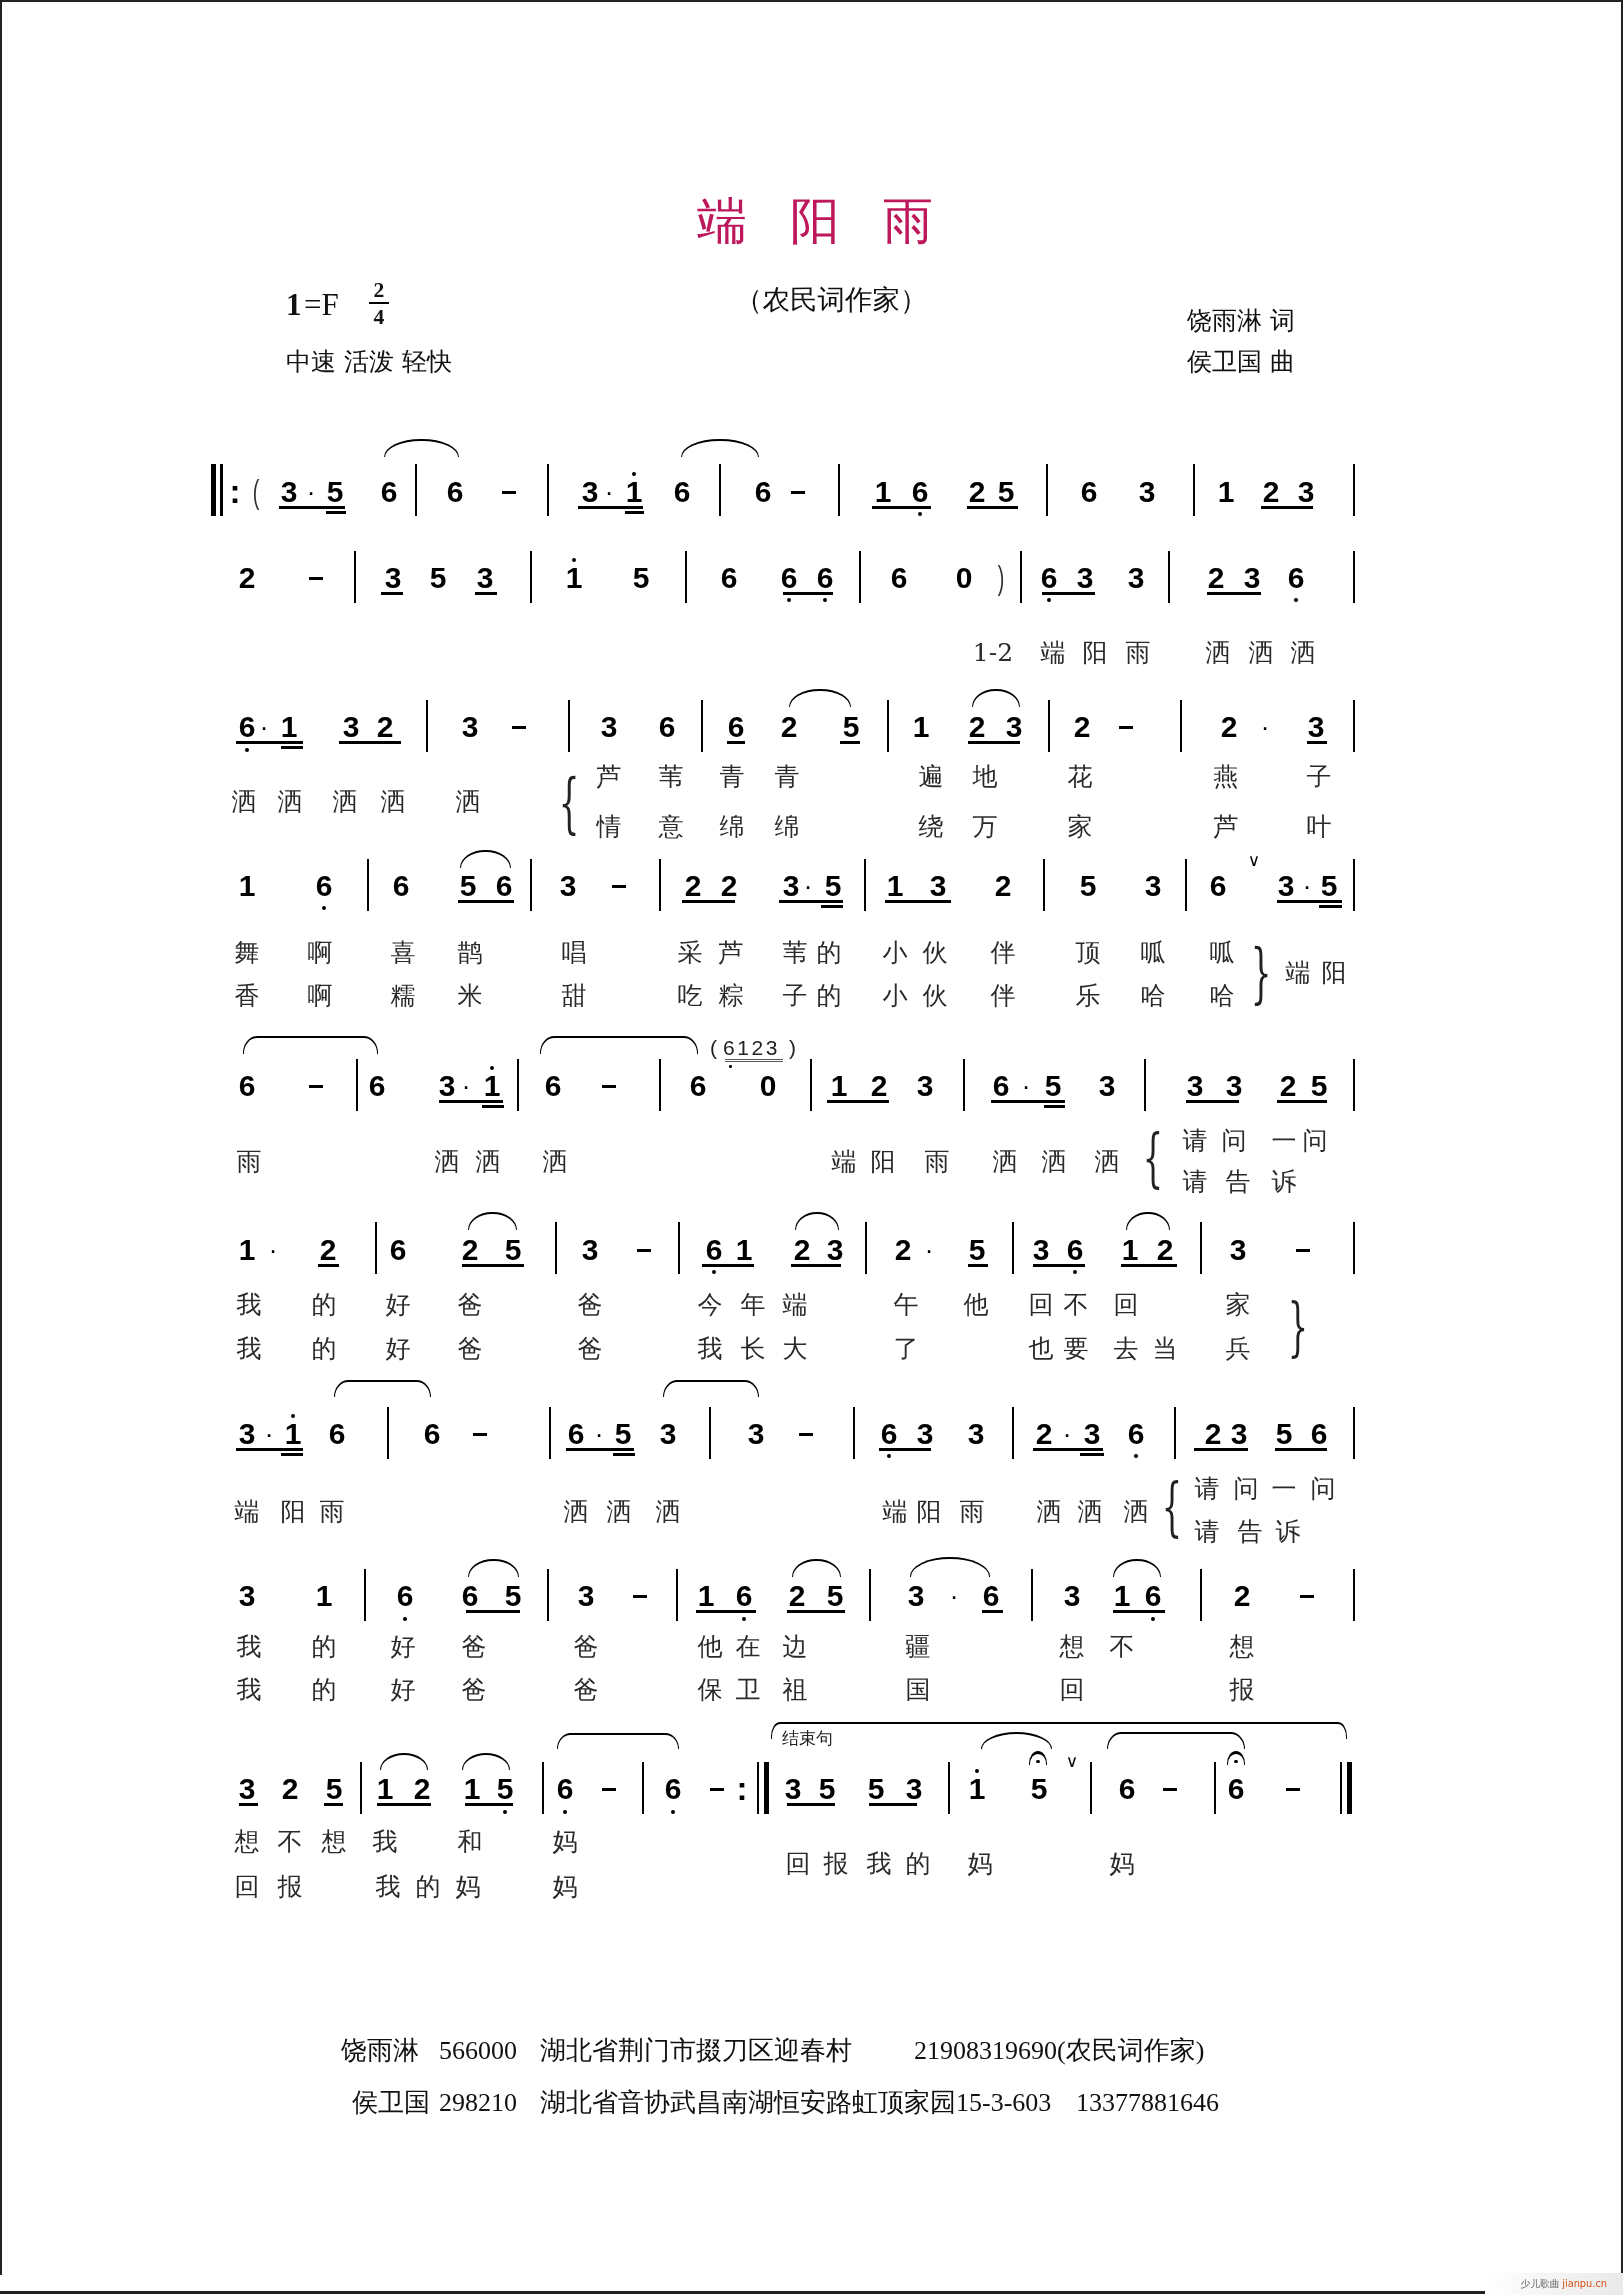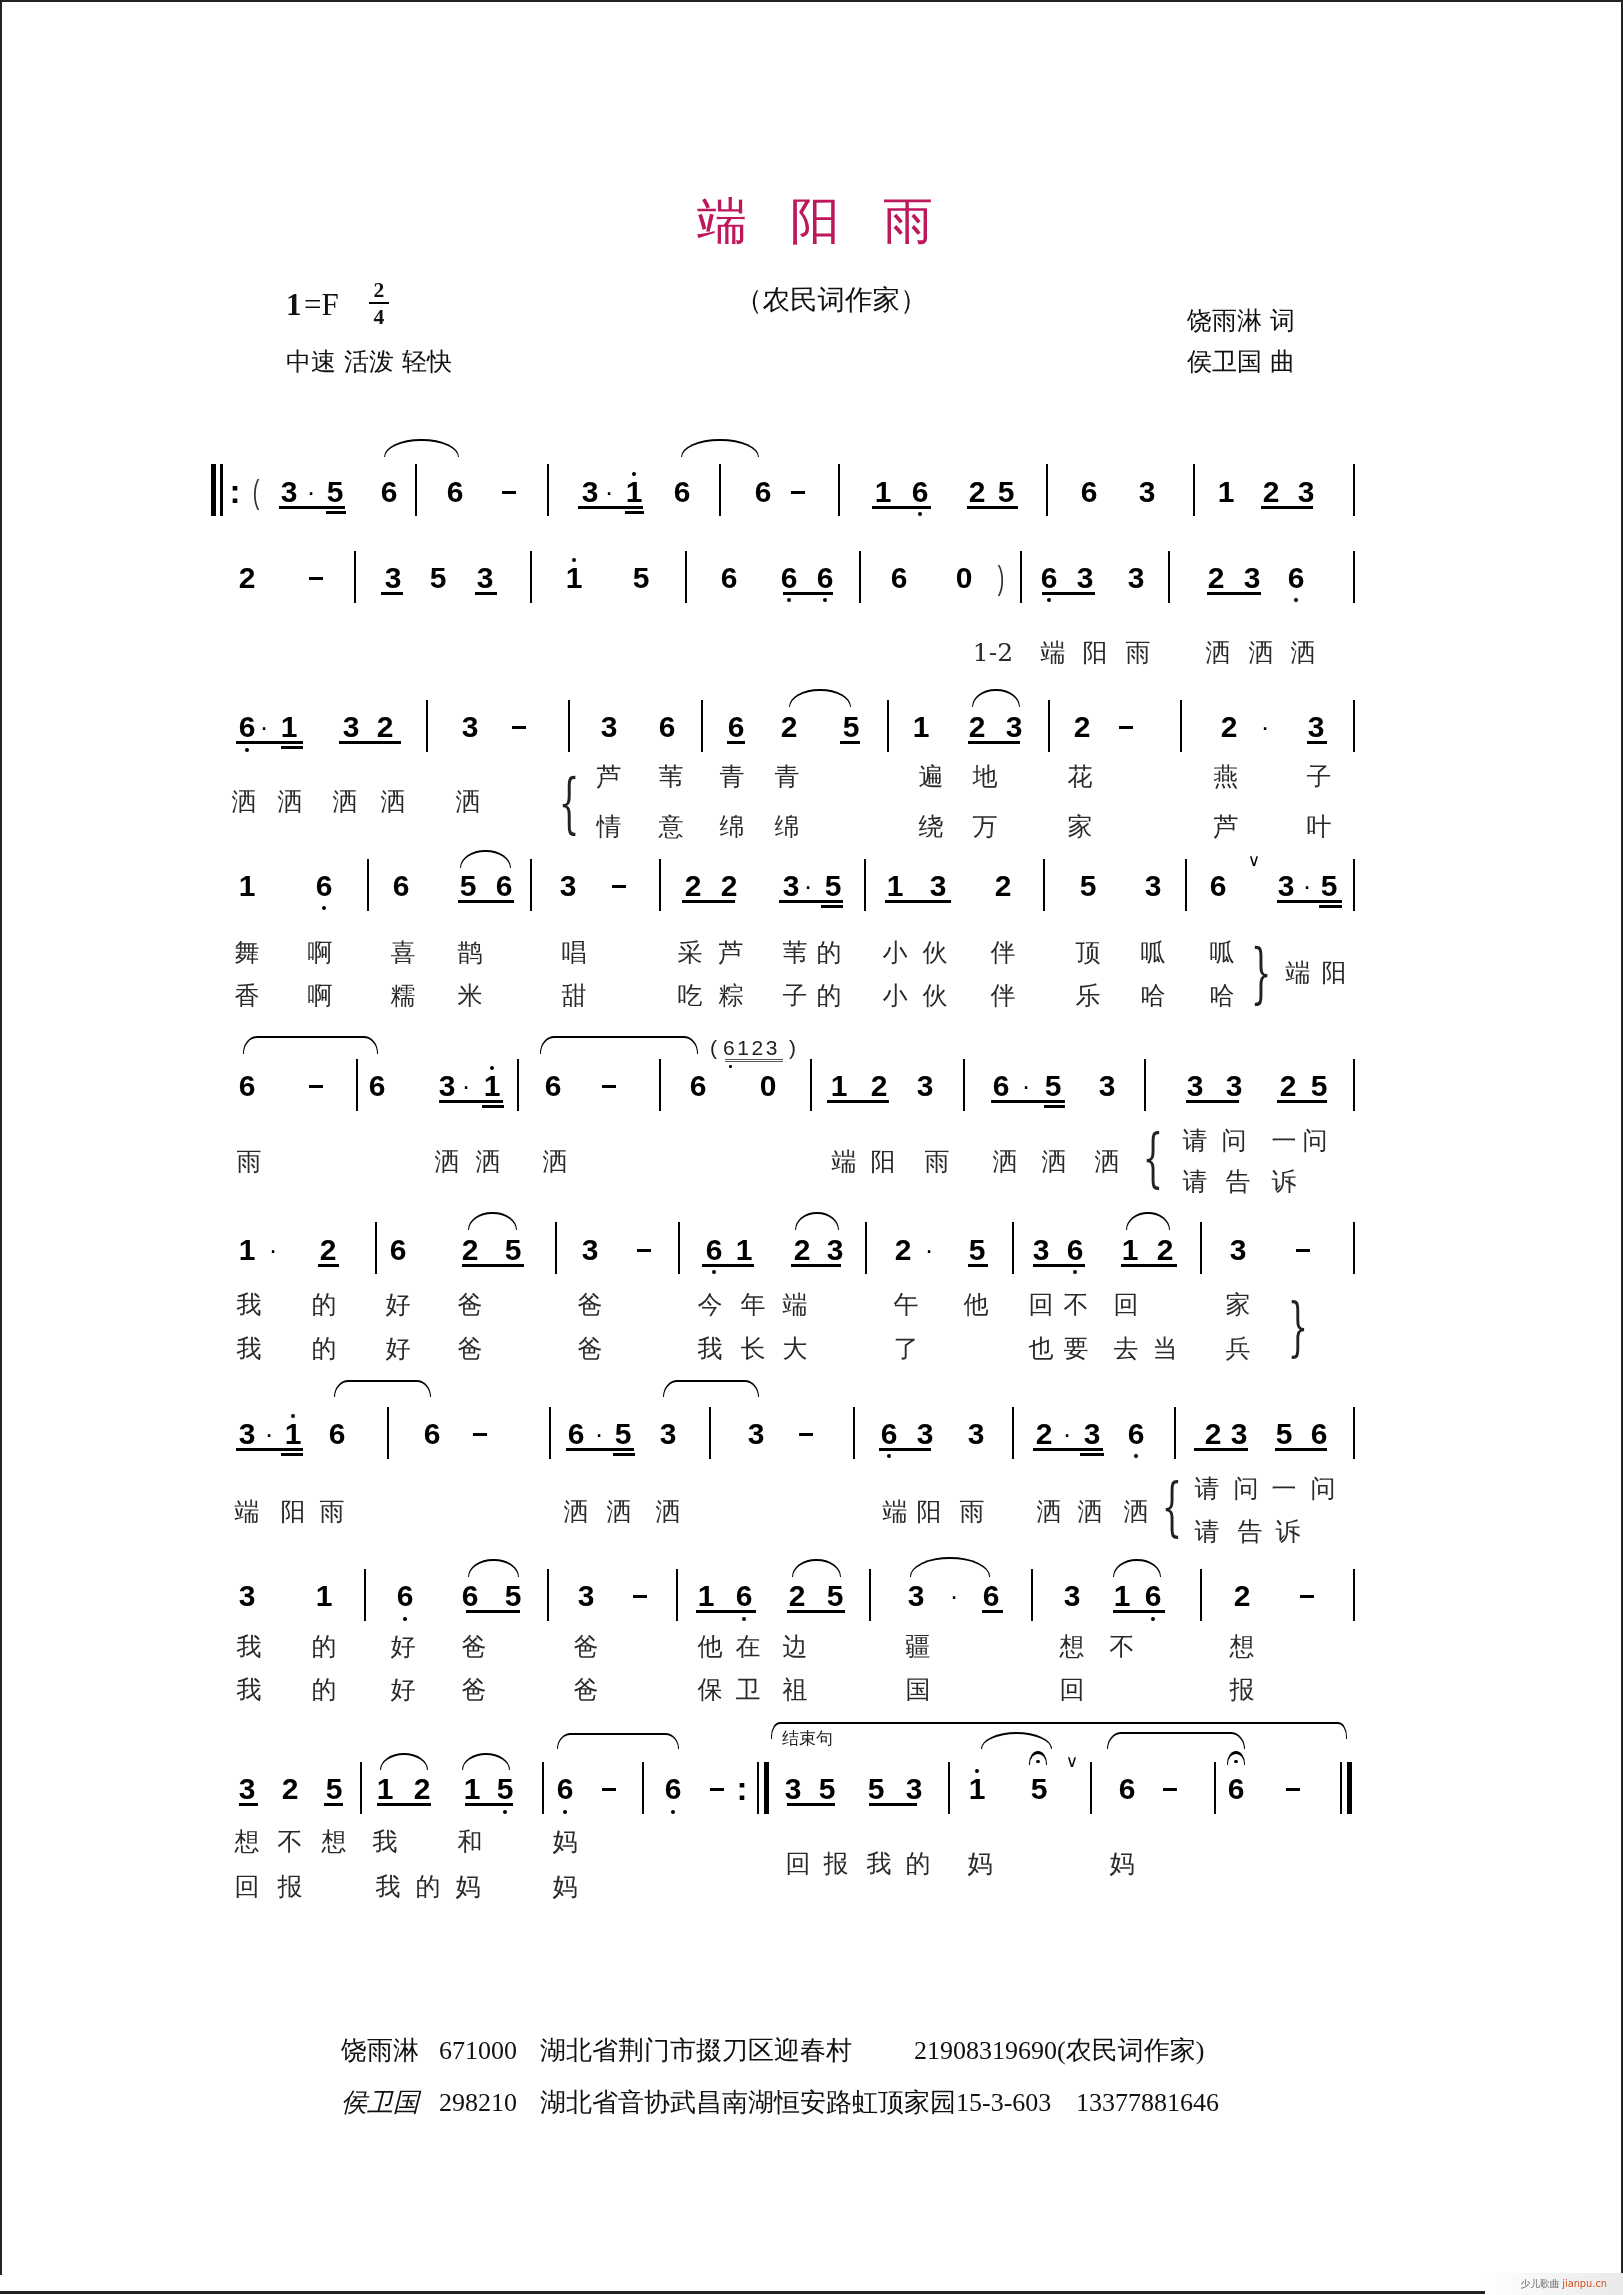--- a/index.html
+++ b/index.html
@@ -682,24 +682,24 @@
     </div>
     <div class="brace" style="left: 569px; top: 770px; font-size: 65px; line-height: 65px;">{</div>
     <div class="brace" style="left: 1261px; top: 940px; font-size: 65px; line-height: 65px;">}</div>
     <div class="brace" style="left: 1153px; top: 1126px; font-size: 64px; line-height: 64px;">{</div>
     <div class="brace" style="left: 1298px; top: 1295px; font-size: 64px; line-height: 64px;">}</div>
     <div class="brace" style="left: 1172px; top: 1475px; font-size: 64px; line-height: 64px;">{</div>
   </div>
 
 <div id="footer">
     <div class="foot-seg" style="left: 341px; top: 2036px;">饶雨淋</div>
-    <div class="foot-seg" style="left: 439px; top: 2036px;">671000</div>
+    <div class="foot-seg" style="left: 439px; top: 2036px;">566000</div>
     <div class="foot-seg" style="left: 540px; top: 2036px;">湖北省荆门市掇刀区迎春村</div>
     <div class="foot-seg" style="left: 914px; top: 2036px;">21908319690(农民词作家)</div>
-    <div class="foot-seg" style="left: 341px; top: 2088px; font-style: italic;">侯卫国</div>
+    <div class="foot-seg" style="left: 352px; top: 2088px;">侯卫国</div>
     <div class="foot-seg" style="left: 439px; top: 2088px;">298210</div>
     <div class="foot-seg" style="left: 540px; top: 2088px;">湖北省音协武昌南湖恒安路虹顶家园15-3-603</div>
     <div class="foot-seg" style="left: 1076px; top: 2088px;">13377881646</div>
   </div>
 
 <div class="watermark">
   <span class="wm-site">少儿歌曲</span><span class="wm-domain">jianpu.cn</span>
 </div>
 
 

